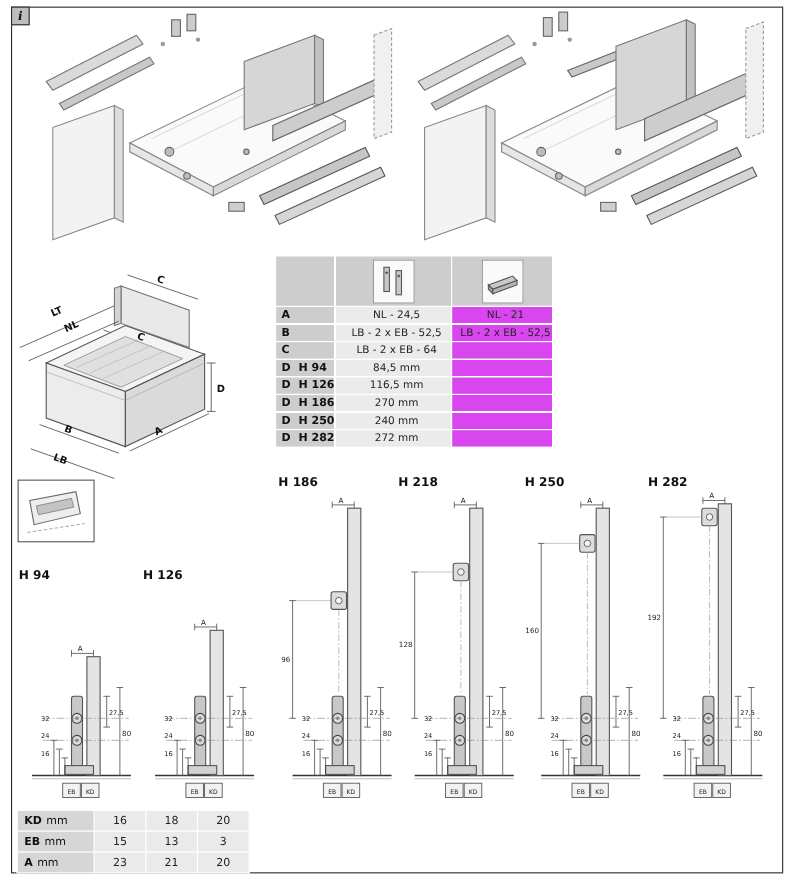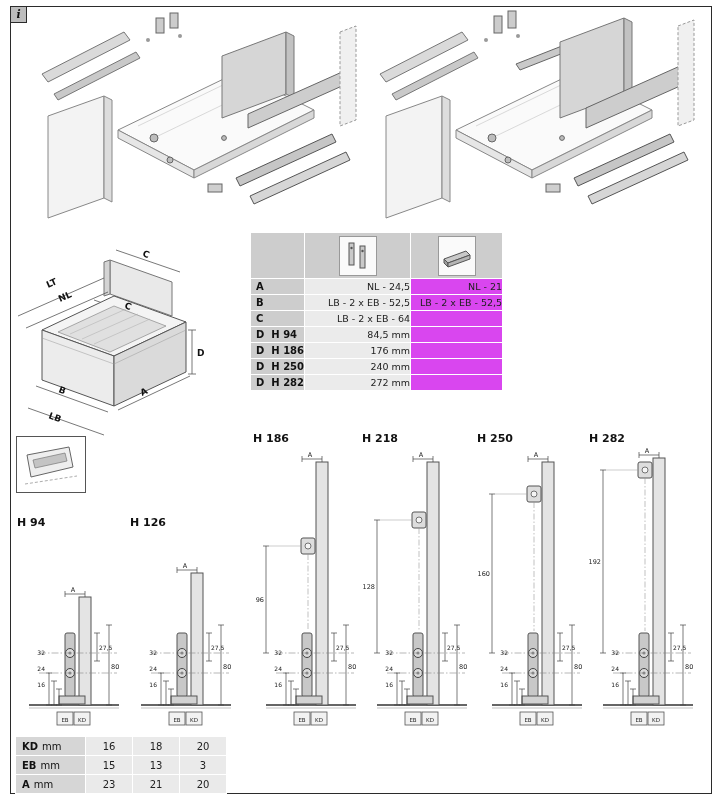--- a/index.html
+++ b/index.html
@@ -7,21 +7,21 @@
   body{font-family:"DejaVu Sans","Liberation Sans",sans-serif;position:relative;overflow:hidden}
   .frame{position:absolute;left:10px;top:6px;width:702px;height:788px;border:1.5px solid #2b2b2b;background:#fff}
   .abs{position:absolute}
   .info-badge{position:absolute;left:10px;top:6px;width:17px;height:17px;background:#bdbdbd;border:1.5px solid #2b2b2b;display:flex;align-items:center;justify-content:center;font:italic bold 11px "DejaVu Serif","Liberation Serif",serif;color:#111;z-index:5}
   .section-title{position:absolute;font-weight:bold;font-size:11px;color:#111;white-space:nowrap}
   
   .spec-table{position:absolute;left:250px;top:232px;border-collapse:collapse;table-layout:fixed}
   .spec-table th,.spec-table td{border:1.5px solid #fff;overflow:hidden;white-space:nowrap}
   .spec-table thead th{background:#cdcdcd;height:46px;vertical-align:middle}
   .spec-table tbody th{background:#cdcdcd;font-size:10px;text-align:left;padding:0 0 0 5px;height:16px;color:#111}
-  .spec-table tbody td{font-size:9.5px;color:#222;padding:0 0 0 6px;text-align:right;height:16px}
+  .spec-table tbody td{font-size:9.5px;color:#222;padding:0 0 0 6px;text-align:center;height:16px}
   .spec-table td.c1{background:#ebebeb}
   .spec-table td.c2{background:#d946ef}
   .spec-table .sub{margin-left:7px;font-weight:bold}
   .icon-box{width:38px;height:40px;background:#fafafa;border:1px solid #999;margin:2px auto;display:flex;align-items:center;justify-content:center}
   
   .bottom-table{position:absolute;left:15px;top:736px;border-collapse:collapse;table-layout:fixed}
   .bottom-table th,.bottom-table td{border:1.5px solid #fff}
   .bottom-table th{width:70px;background:#d6d6d6;font-size:10px;text-align:left;padding:0 0 0 6px;height:19px;color:#111}
   .bottom-table th .unit{font-weight:normal;margin-left:4px}
   .bottom-table td{width:47px;background:#eaeaea;text-align:center;font-size:10px;color:#222}
@@ -215,22 +215,27 @@
         <th><b>C</b></th>
         <td class="c1">LB - 2 x EB - 64</td>
         <td class="c2"></td>
       </tr>
       <tr>
         <th><b>D</b><span class="sub">H 94</span></th>
         <td class="c1">84,5 mm</td>
         <td class="c2"></td>
       </tr>
       <tr>
+        <th><b>D</b><span class="sub">H 126</span></th>
+        <td class="c1">116,5 mm</td>
+        <td class="c2"></td>
+      </tr>
+      <tr>
         <th><b>D</b><span class="sub">H 186</span></th>
-        <td class="c1">176 mm</td>
+        <td class="c1">270 mm</td>
         <td class="c2"></td>
       </tr>
       <tr>
         <th><b>D</b><span class="sub">H 250</span></th>
         <td class="c1">240 mm</td>
         <td class="c2"></td>
       </tr>
       <tr>
         <th><b>D</b><span class="sub">H 282</span></th>
         <td class="c1">272 mm</td>

